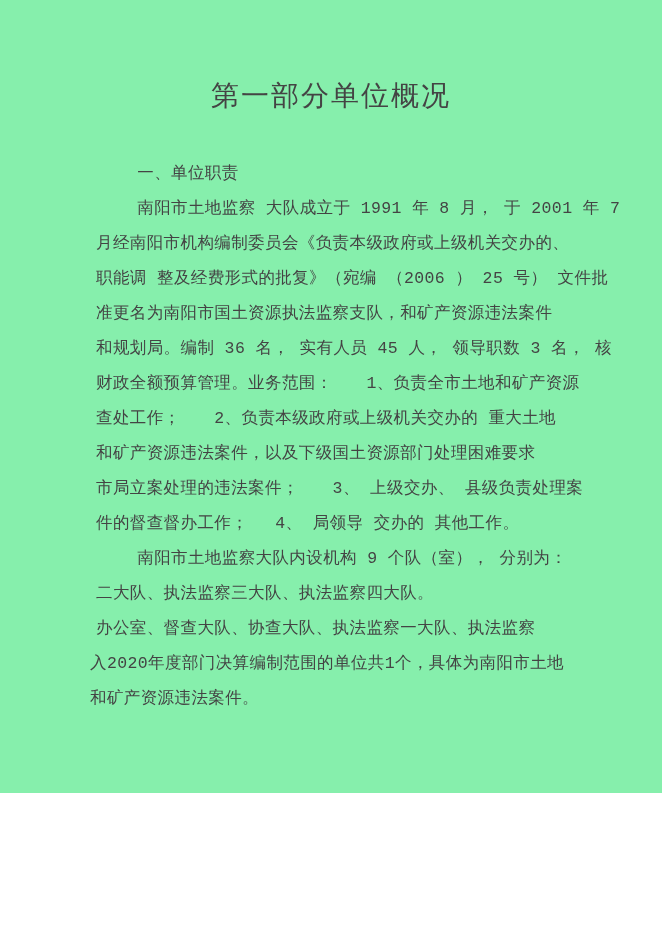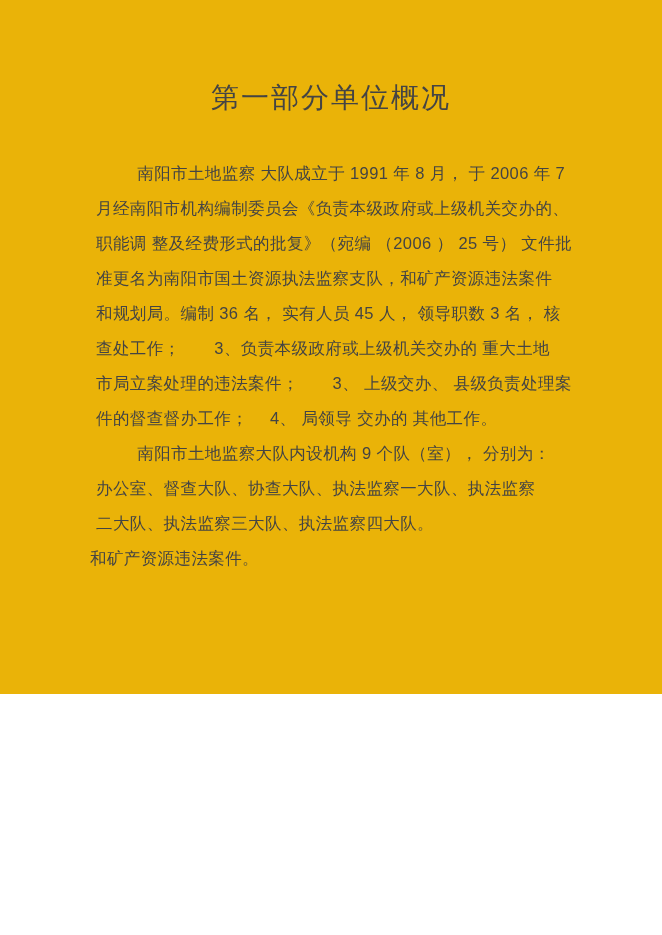--- a/index.html
+++ b/index.html
@@ -3,24 +3,24 @@
 <meta charset="utf-8">
 <style>
   html, body {
     margin: 0;
     padding: 0;
     background: #ffffff;
   }
   .page {
     position: relative;
     width: 662px;
-    height: 694px;
-    background: #eab308;
+    height: 793px;
+    background: #86efac;
     overflow: hidden;
-    font-family: Liberation Sans, sans-serif;
+    font-family: Liberation Mono, monospace;
     color: #444444;
   }
   .doc-title {
     margin: 0;
     padding-top: 76px;
     text-align: center;
     font-size: 28px;
     font-weight: 400;
     letter-spacing: 2px;
     line-height: 44px;
@@ -47,33 +47,37 @@
 </style>
 </head>
 <body>
 
 <div class="page">
 
   <h1 class="doc-title">第一部分单位概况</h1>
 
   <div class="doc-body">
 
+    <div class="line indent heading">一、单位职责</div>
 
-    <div class="line indent">南阳市土地监察 大队成立于 1991 年 8 月， 于 2006 年 7</div>
+    <div class="line indent">南阳市土地监察 大队成立于 1991 年 8 月， 于 2001 年 7</div>
     <div class="line">月经南阳市机构编制委员会《负责本级政府或上级机关交办的、</div>
     <div class="line">职能调 整及经费形式的批复》（宛编 （2006 ） 25 号） 文件批</div>
     <div class="line">准更名为南阳市国土资源执法监察支队，和矿产资源违法案件</div>
     <div class="line">和规划局。编制 36 名， 实有人员 45 人， 领导职数 3 名， 核</div>
-    <div class="line">查处工作；　　3、负责本级政府或上级机关交办的 重大土地</div>
+    <div class="line">财政全额预算管理。业务范围：　　1、负责全市土地和矿产资源</div>
+    <div class="line">查处工作；　　2、负责本级政府或上级机关交办的 重大土地</div>
+    <div class="line">和矿产资源违法案件，以及下级国土资源部门处理困难要求</div>
     <div class="line">市局立案处理的违法案件；　　3、 上级交办、 县级负责处理案</div>
     <div class="line">件的督查督办工作；　 4、 局领导 交办的 其他工作。</div>
 
 
     <div class="line indent">南阳市土地监察大队内设机构 9 个队（室）， 分别为：</div>
+    <div class="line">二大队、执法监察三大队、执法监察四大队。</div>
     <div class="line">办公室、督查大队、协查大队、执法监察一大队、执法监察</div>
-    <div class="line">二大队、执法监察三大队、执法监察四大队。</div>
 
     <div class="closing">
+      <div class="line">入2020年度部门决算编制范围的单位共1个，具体为南阳市土地</div>
       <div class="line">和矿产资源违法案件。</div>
     </div>
 
   </div>
 </div>
 
 </body></html>

